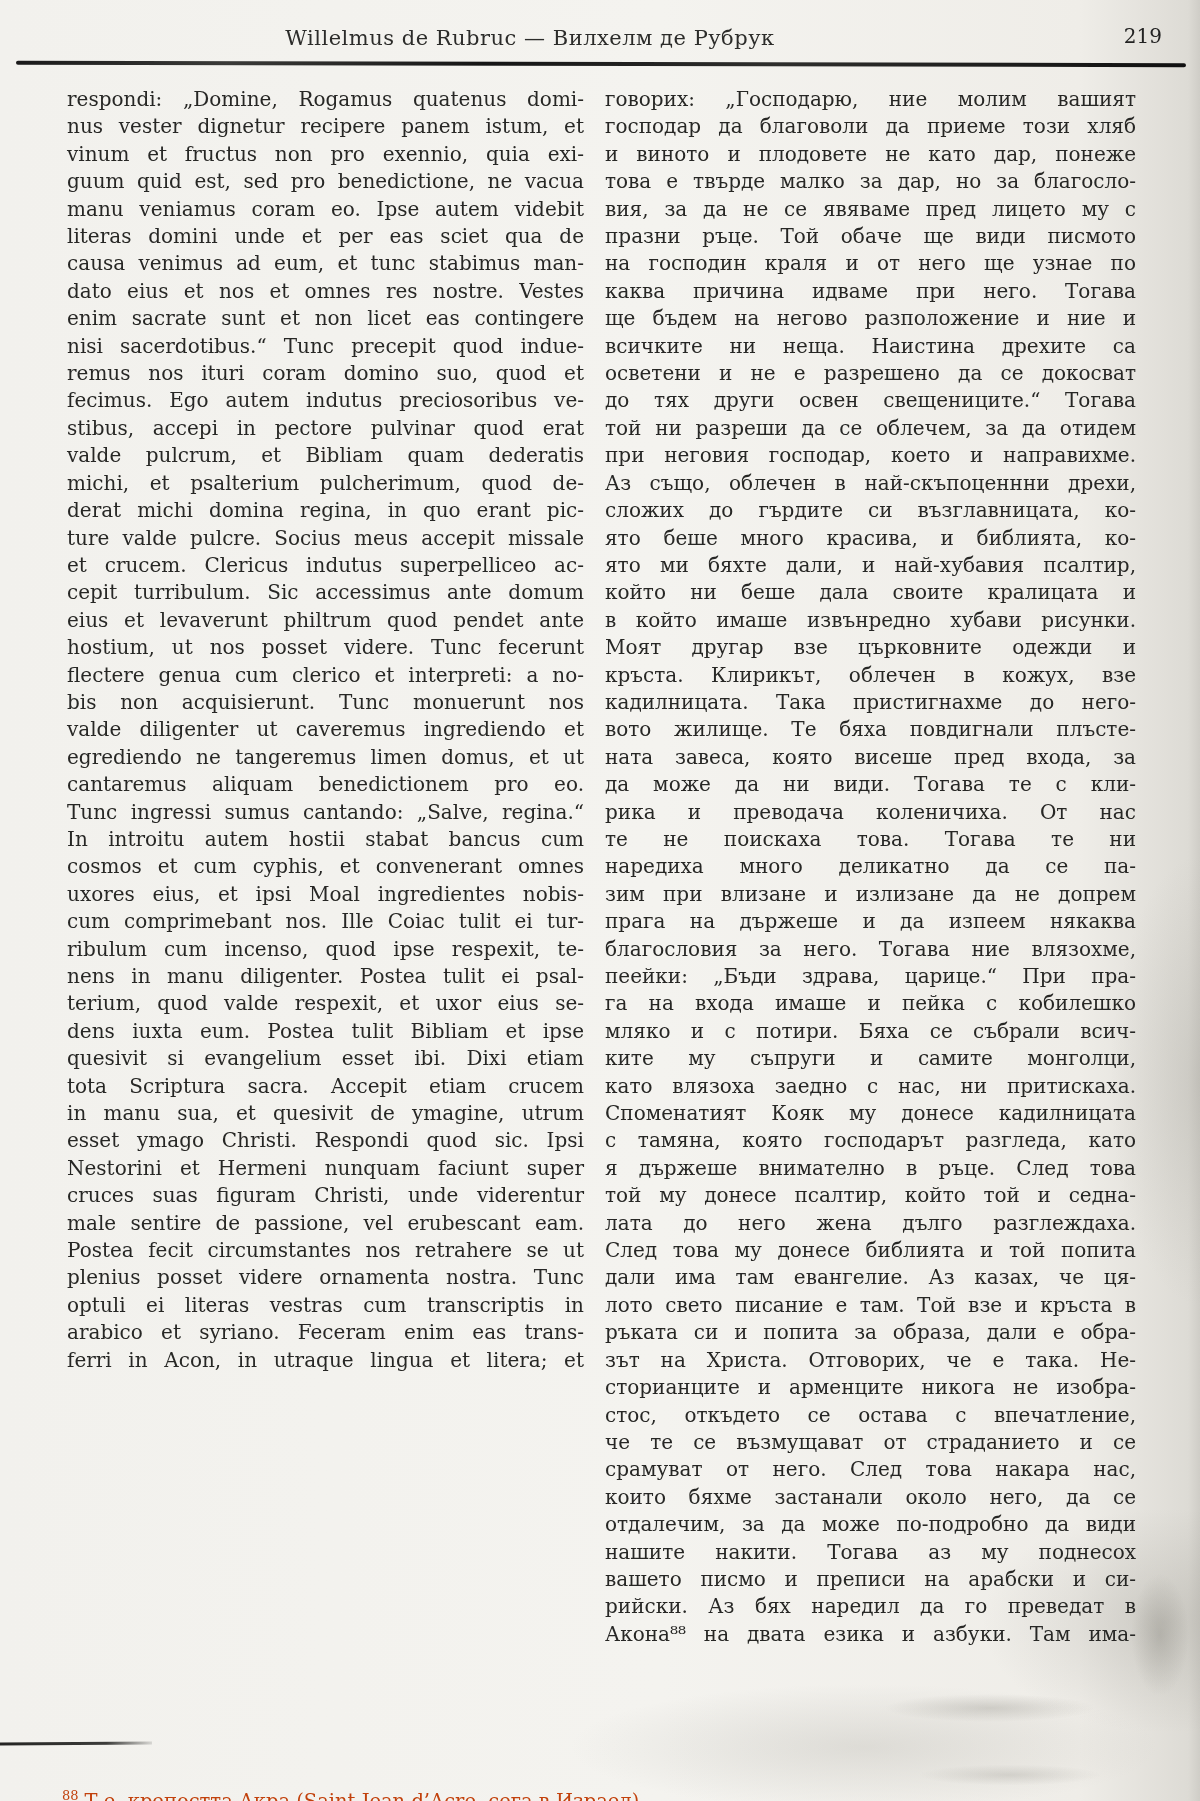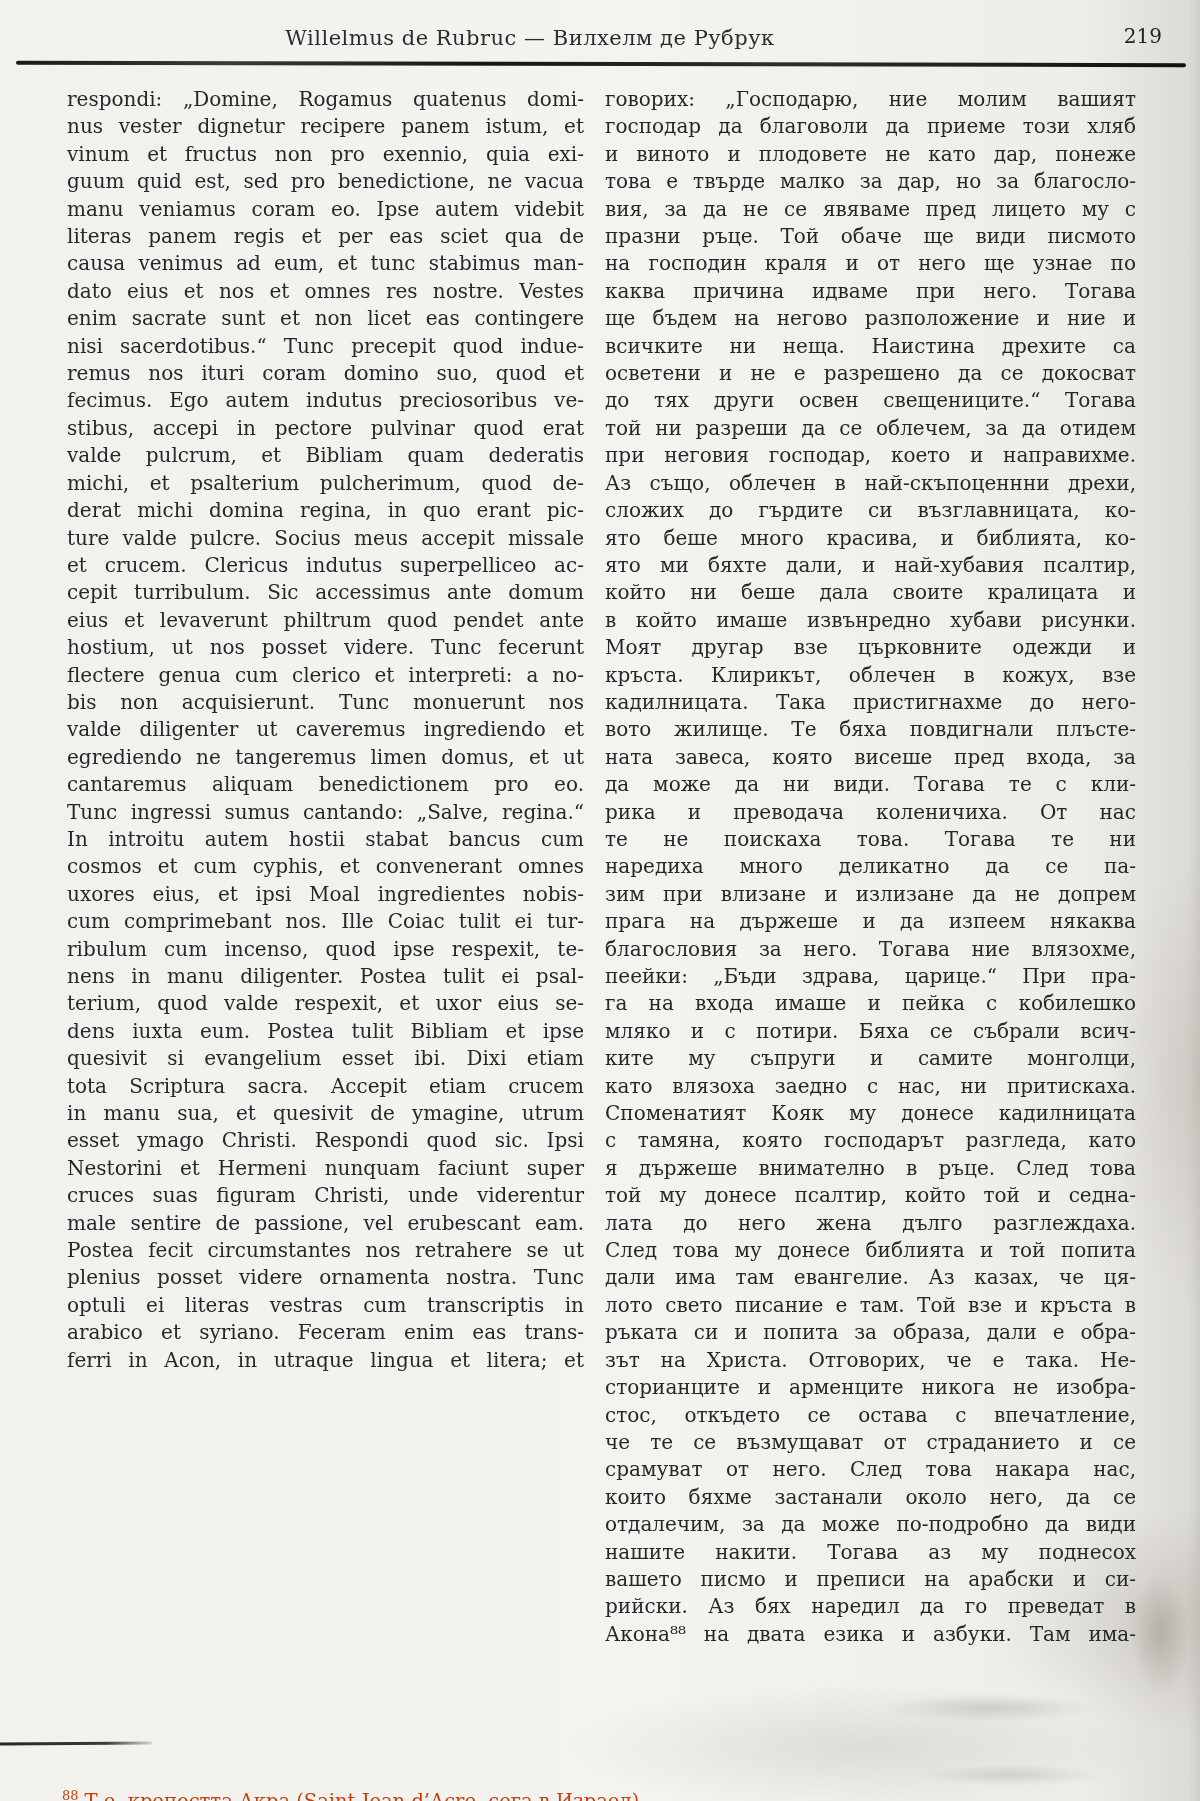--- a/index.html
+++ b/index.html
@@ -91,21 +91,21 @@
 
   <div class="header-rule"></div>
 
   <div class="columns">
     <div class="column col-left">
         <div class="line">respondi: „Domine, Rogamus quatenus domi-</div>
         <div class="line">nus vester dignetur recipere panem istum, et</div>
         <div class="line">vinum et fructus non pro exennio, quia exi-</div>
         <div class="line">guum quid est, sed pro benedictione, ne vacua</div>
         <div class="line">manu veniamus coram eo. Ipse autem videbit</div>
-        <div class="line">literas panem regis et per eas sciet qua de</div>
+        <div class="line">literas domini unde et per eas sciet qua de</div>
         <div class="line">causa venimus ad eum, et tunc stabimus man-</div>
         <div class="line">dato eius et nos et omnes res nostre. Vestes</div>
         <div class="line">enim sacrate sunt et non licet eas contingere</div>
         <div class="line">nisi sacerdotibus.“ Tunc precepit quod indue-</div>
         <div class="line">remus nos ituri coram domino suo, quod et</div>
         <div class="line">fecimus. Ego autem indutus preciosoribus ve-</div>
         <div class="line">stibus, accepi in pectore pulvinar quod erat</div>
         <div class="line">valde pulcrum, et Bibliam quam dederatis</div>
         <div class="line">michi, et psalterium pulcherimum, quod de-</div>
         <div class="line">derat michi domina regina, in quo erant pic-</div>

